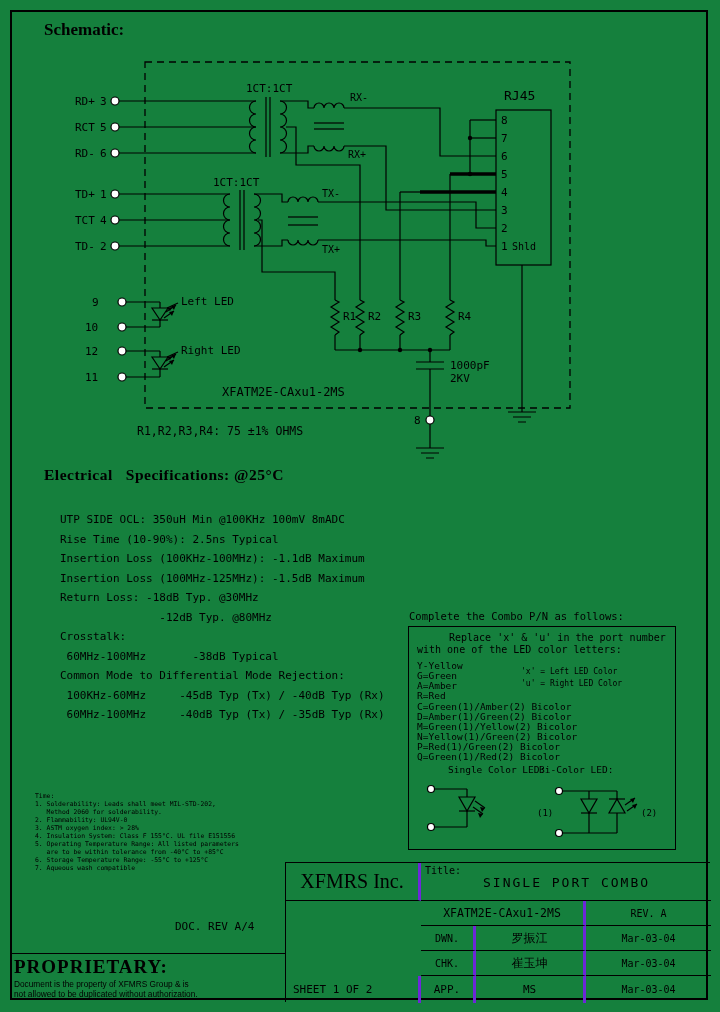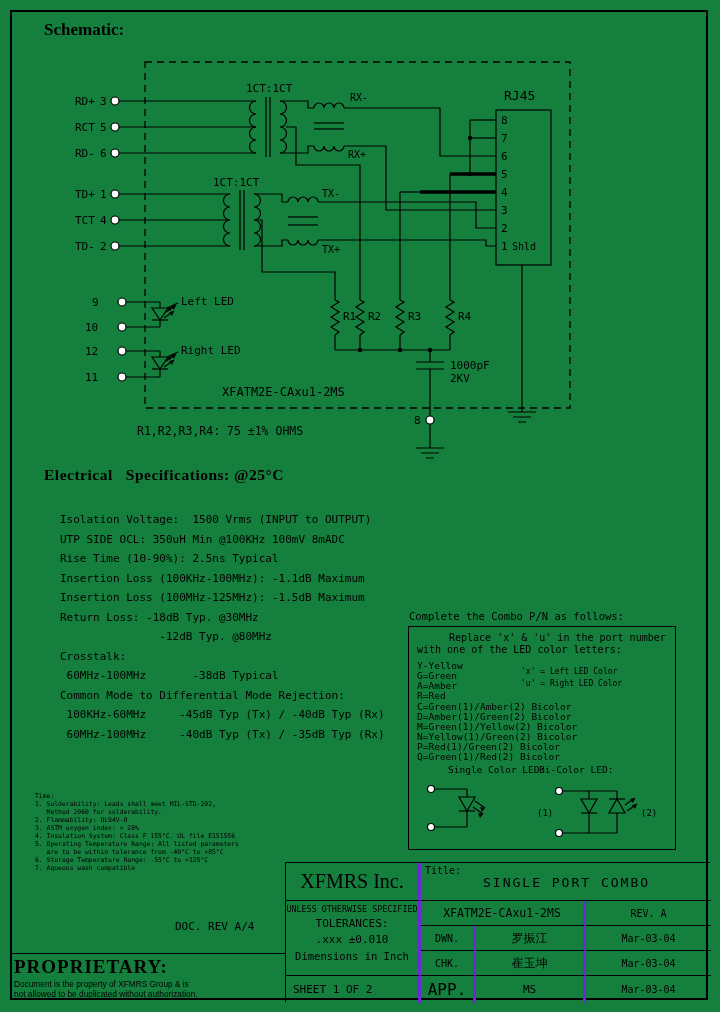--- a/index.html
+++ b/index.html
@@ -205,21 +205,20 @@
       <text class="t12" x="222" y="396">XFATM2E-CAxu1-2MS</text>
       <text class="t11" x="414" y="424">8</text>
     </g>
   </svg>
 
   <div class="abs" style="left:137px;top:424px;font-size:11.5px;">R1,R2,R3,R4: 75 ±1% OHMS</div>
 
   <div class="abs serif-head" style="left:44px;top:466px;font-size:15.5px;letter-spacing:0.5px;">Electrical   Specifications: @25°C</div>
 
   <div class="abs" style="left:60px;top:510px;">
-    <div class="spec-line">Isolation Voltage:  1500 Vrms (INPUT to OUTPUT)</div>
     <div class="spec-line">UTP SIDE OCL: 350uH Min @100KHz 100mV 8mADC</div>
     <div class="spec-line">Rise Time (10-90%): 2.5ns Typical</div>
     <div class="spec-line">Insertion Loss (100KHz-100MHz): -1.1dB Maximum</div>
     <div class="spec-line">Insertion Loss (100MHz-125MHz): -1.5dB Maximum</div>
     <div class="spec-line">Return Loss: -18dB Typ. @30MHz</div>
     <div class="spec-line">               -12dB Typ. @80MHz</div>
     <div class="spec-line">Crosstalk:</div>
     <div class="spec-line"> 60MHz-100MHz       -38dB Typical</div>
     <div class="spec-line">Common Mode to Differential Mode Rejection:</div>
     <div class="spec-line"> 100KHz-60MHz     -45dB Typ (Tx) / -40dB Typ (Rx)</div>
@@ -300,43 +299,37 @@
   <div class="abs" style="left:11px;top:953px;width:274px;height:48px;border-top:1px solid #000;box-sizing:border-box;">
     <div class="abs serif-head" style="left:3px;top:2px;font-size:19px;letter-spacing:1px;">PROPRIETARY:</div>
     <div class="abs" style="left:3px;top:25px;font-size:8.3px;font-family:'Liberation Sans',sans-serif;white-space:pre;">Document is the property of XFMRS Group &amp; is</div>
     <div class="abs" style="left:3px;top:35px;font-size:8.3px;font-family:'Liberation Sans',sans-serif;white-space:pre;">not allowed to be duplicated without authorization.</div>
   </div>
 
   <div class="tb" style="left:285px;top:862px;width:425px;height:140px;border-left:1px solid #000;border-top:1px solid #000;">
 
     <div class="cell br bb ctr" style="left:0;top:0;width:135px;height:38px;font-family:'Liberation Serif',serif;font-size:20px;">XFMRS Inc.</div>
 
-    <div class="cell br bb" style="left:0;top:38px;width:135px;height:75px;text-align:center;">
-      <div style="font-size:8.4px;margin-top:3px;">UNLESS OTHERWISE SPECIFIED</div>
-      <div style="font-size:11px;margin-top:3px;">TOLERANCES:</div>
-      <div style="font-size:11px;margin-top:3px;">.xxx ±0.010</div>
-      <div style="font-size:10.5px;margin-top:4px;">Dimensions in Inch</div>
-    </div>
 
     <div class="cell br" style="left:0;top:113px;width:135px;height:27px;display:flex;align-items:center;padding-left:7px;font-size:11px;">SHEET 1 OF 2</div>
 
     <div class="cell bb" style="left:135px;top:0;width:290px;height:38px;">
       <div class="abs" style="left:4px;top:2px;font-size:10px;">Title:</div>
       <div class="abs" style="left:62px;top:12px;font-size:13px;letter-spacing:2px;">SINGLE PORT COMBO</div>
     </div>
 
     <div class="cell br bb ctr" style="left:135px;top:38px;width:165px;height:25px;font-size:11.5px;">XFATM2E-CAxu1-2MS</div>
     <div class="cell bb ctr" style="left:300px;top:38px;width:125px;height:25px;font-size:10px;">REV. A</div>
 
     <div class="cell br bb ctr" style="left:135px;top:63px;width:55px;height:25px;font-size:10px;">DWN.</div>
     <div class="cell br bb ctr" style="left:190px;top:63px;width:110px;height:25px;font-size:12px;">罗振江</div>
     <div class="cell bb ctr" style="left:300px;top:63px;width:125px;height:25px;font-size:10px;">Mar-03-04</div>
 
     <div class="cell br bb ctr" style="left:135px;top:88px;width:55px;height:25px;font-size:10px;">CHK.</div>
     <div class="cell br bb ctr" style="left:190px;top:88px;width:110px;height:25px;font-size:12px;">崔玉坤</div>
     <div class="cell bb ctr" style="left:300px;top:88px;width:125px;height:25px;font-size:10px;">Mar-03-04</div>
 
-    <div class="cell br ctr" style="left:135px;top:113px;width:55px;height:27px;font-size:16px;">APP.</div>
+    <div class="cell br ctr" style="left:135px;top:113px;width:55px;height:27px;font-size:11px;">APP.</div>
     <div class="cell br ctr" style="left:190px;top:113px;width:110px;height:27px;font-size:11px;">MS</div>
     <div class="cell ctr" style="left:300px;top:113px;width:125px;height:27px;font-size:10px;">Mar-03-04</div>
   </div>
 
 </div>
 
 </body></html>

